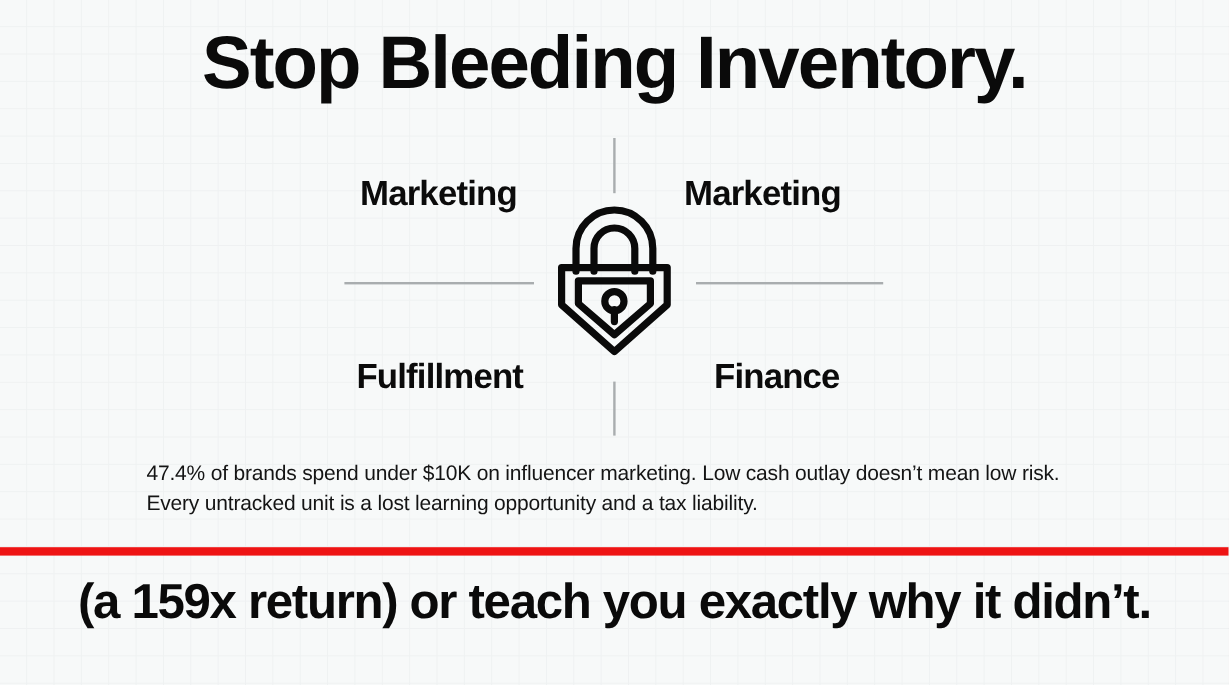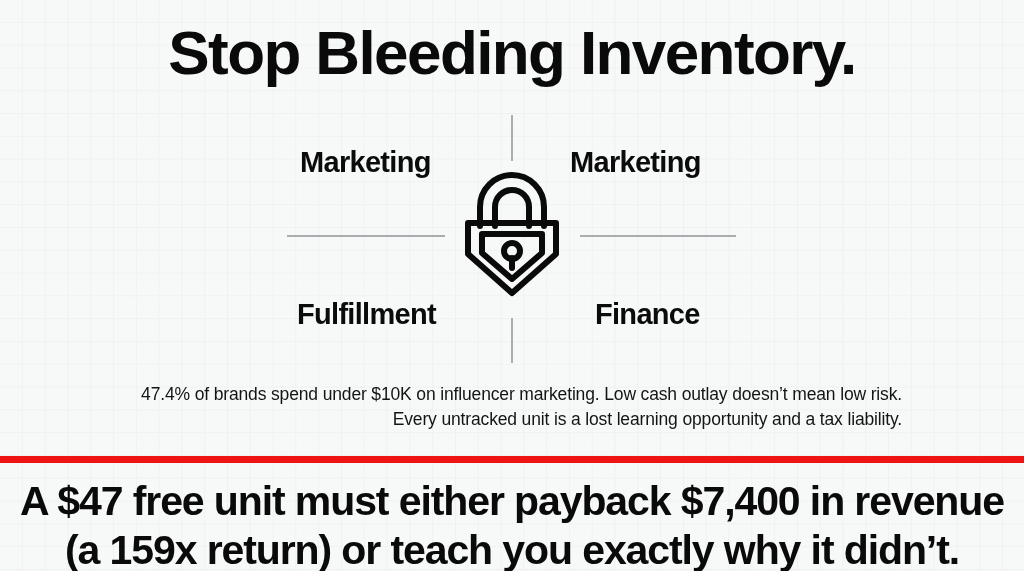--- a/index.html
+++ b/index.html
@@ -96,21 +96,21 @@
     height: 128px;
   }
   .lock-wrap svg { display: block; width: 98px; height: 128px; }
 
   
   .body-copy {
     position: absolute;
     left: 122px;
     top: 382px;
     width: 780px;
-    text-align: right;
+    text-align: left;
     font-size: 17.5px;
     line-height: 1.42;
     color: #141414;
     letter-spacing: -0.15px;
   }
 
   
   .red-rule {
     position: absolute;
     left: 0;
@@ -177,18 +177,17 @@
           <path d="M49 88 V98" stroke-width="6"></path>
         </svg>
       </div>
     </div>
 
     <p class="body-copy">47.4% of brands spend under $10K on influencer marketing. Low cash outlay doesn’t mean low risk. Every untracked unit is a lost learning opportunity and a tax liability.</p>
 
     <div class="red-rule"></div>
 
     <div class="banner">
-      <span class="line">A $47 free unit must either payback $7,400 in revenue</span>
       <span class="line">(a 159x return) or teach you exactly why it didn’t.</span>
     </div>
 
   </div>
 </div>
 
 </body></html>

